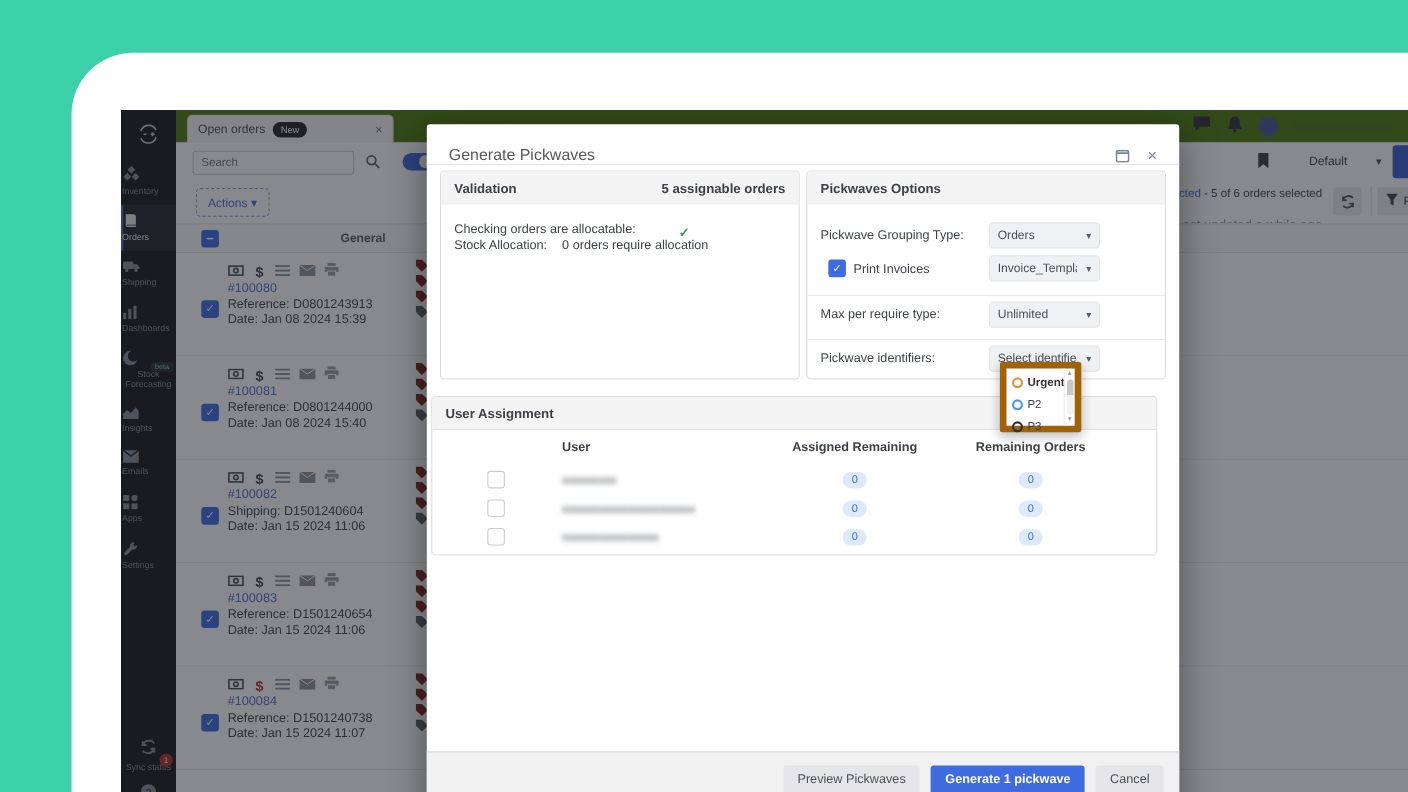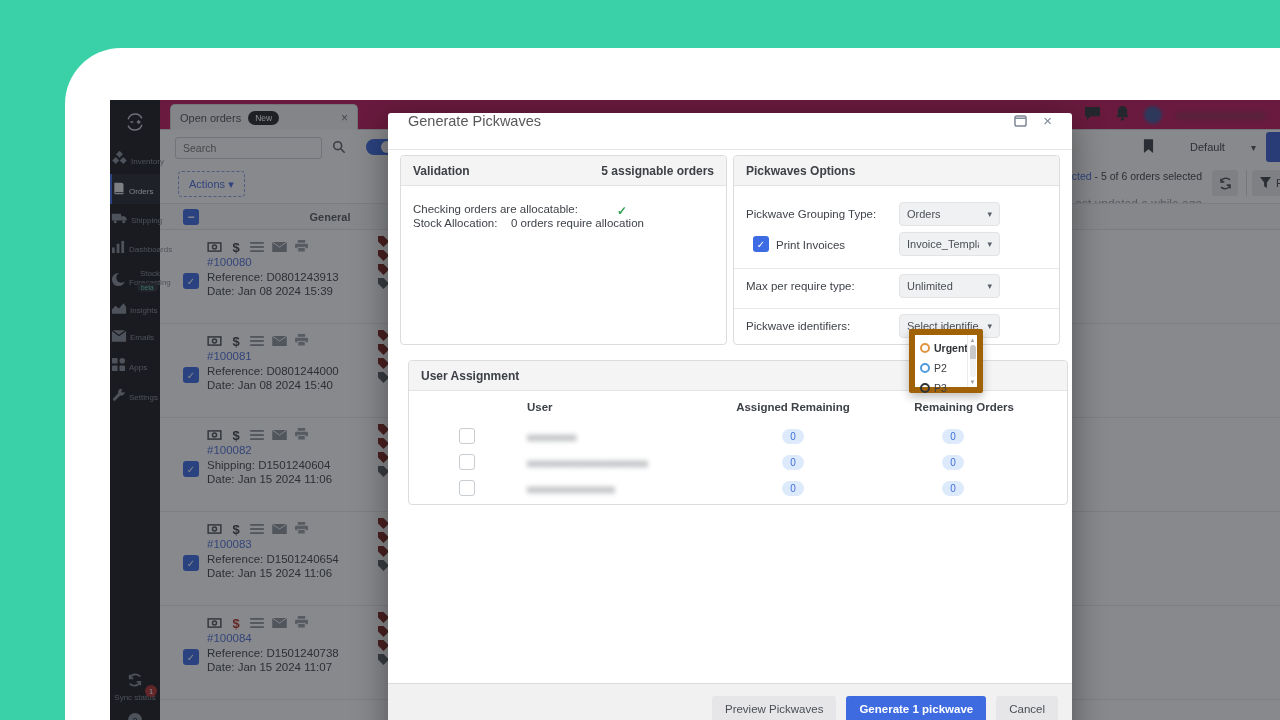--- a/index.html
+++ b/index.html
@@ -5,32 +5,32 @@
   *{margin:0;padding:0;box-sizing:border-box}
   html,body{width:1280px;height:720px;overflow:hidden}
   body{font-family:"Liberation Sans",sans-serif;background:#3bd1a8;position:relative}
   .window{position:absolute;left:65px;top:48px;width:1215px;height:672px;background:#fff;border-top-left-radius:56px}
   .app{position:absolute;left:110px;top:100px;width:1170px;height:620px;background:#fff;overflow:hidden}
 
   
   .sidebar{position:absolute;left:0;top:0;width:50px;height:620px;background:#17191e;z-index:1}
   .side-logo{height:44px;display:flex;align-items:center;justify-content:center;color:#c6cbd2}
   .side-items{display:flex;flex-direction:column;align-items:center}
-  .side-item{width:50px;padding:7px 1px 8px;display:flex;flex-direction:row;align-items:flex-end;gap:3px;color:#878d96;cursor:pointer}
+  .side-item{width:50px;padding:7px 1px 8px;display:flex;flex-direction:column;align-items:flex-start;gap:3px;color:#878d96;cursor:pointer}
   .side-item.active{background:#23262d;box-shadow:inset 2px 0 0 #3c6be3;color:#e8eaed}
   .side-item .lbl{font-size:8px;text-align:center;line-height:1.15}
   .side-item svg{display:block}
   .beta-pill{position:absolute;margin-left:26px;margin-top:-4px;background:#2a2e36;color:#5fd3b2;font-size:6.5px;padding:1px 4px;border-radius:6px}
   .side-bottom{position:absolute;left:0;bottom:18px;width:50px;display:flex;flex-direction:column;align-items:center;gap:2px;color:#878d96}
   .side-bottom .lbl{font-size:8px}
   .sync-badge{position:absolute;margin-left:18px;margin-top:-6px;background:#b03030;color:#fff;font-size:7.5px;width:12px;height:12px;border-radius:50%;display:flex;align-items:center;justify-content:center}
   .help-icon{position:absolute;left:0;bottom:-8px;width:50px;display:flex;justify-content:center;color:#878d96}
 
   
-  .tabbar{position:absolute;left:50px;top:0;width:1120px;height:30px;background:#be185d;border-bottom:1px solid #d6d8db}
+  .tabbar{position:absolute;left:50px;top:0;width:1120px;height:30px;background:#4d7c0f;border-bottom:1px solid #d6d8db}
   .tab{position:absolute;left:10px;top:4px;height:26px;width:188px;background:#f6f7f8;border:1px solid #d3d5d9;border-bottom:none;border-radius:5px 5px 0 0;display:flex;align-items:center;gap:7px;padding:0 9px;cursor:pointer}
   .tab .t-label{font-size:11px;color:#4b5058}
   .t-badge{background:#22252b;color:#fff;font-size:8.5px;padding:2px 7px;border-radius:8px;font-weight:normal}
   .t-close{margin-left:auto;color:#6d737b;font-size:12px;cursor:pointer;line-height:1}
   .top-icons{position:absolute;right:0;top:0;height:30px;display:flex;align-items:center;gap:14px;padding-right:14px}
   .avatar{width:18px;height:18px;border-radius:50%;background:#44569a;filter:blur(1.5px)}
   .masked-name{font-size:10px;color:#4d5158;filter:blur(2.5px);white-space:nowrap;max-width:118px;overflow:hidden}
 
   
   .toolbar{position:absolute;left:50px;top:30px;width:1120px;height:35px;background:#fff}
@@ -67,21 +67,21 @@
   .ricons .dollar.red{color:#b03026}
   .oid{position:absolute;left:47px;top:26px;font-size:11.5px;color:#4e71d9;cursor:pointer}
   .oref{position:absolute;left:47px;top:41px;font-size:11.5px;color:#3f444b}
   .odate{position:absolute;left:47px;top:55px;font-size:11.5px;color:#3f444b}
   .tags{position:absolute;left:218px;top:6px;display:flex;flex-direction:column;gap:3px}
   .tags svg{display:block}
 
   
   .overlay{position:absolute;inset:0;background:rgba(26,29,35,.52);z-index:5}
   .modal{position:absolute;left:278px;top:13px;width:684px;height:640px;background:#fff;border-radius:3px;box-shadow:0 8px 34px rgba(0,0,0,.4);z-index:10}
-  .mhead{height:37px;border-bottom:1px solid #e6e6e6;display:flex;align-items:flex-start;padding:0 20px}
+  .mhead{height:37px;border-bottom:1px solid #e6e6e6;display:flex;align-items:flex-end;padding:0 20px}
   .mtitle{font-size:14.5px;color:#585858}
   .mhead-icons{margin-left:auto;display:flex;align-items:center;gap:16px;color:#7d8694}
   .mclose{font-size:15px;cursor:pointer;line-height:1}
   .mmax{cursor:pointer;display:flex}
 
   .panel{position:absolute;border:1px solid #dcdcdc;border-radius:4px;background:#fff}
   .phead{height:30px;background:#f4f4f5;border-bottom:1px solid #e3e3e3;border-radius:4px 4px 0 0;display:flex;align-items:center;padding:0 12px;font-size:12px;font-weight:bold;color:#3d4045}
   .phead .right{margin-left:auto}
   .p-validation{left:12px;top:42px;width:327px;height:190px}
   .v-line{position:absolute;font-size:11.5px;color:#3f4349}
@@ -96,21 +96,21 @@
   .pi-label{position:absolute;left:42px;top:83px;font-size:11.5px;color:#3f4349}
 
   .dd{position:absolute;left:521px;top:216px;width:74px;height:64px;background:#fff;border:6px solid #a16207;border-radius:2px;box-shadow:0 4px 10px rgba(0,0,0,.25);z-index:30}
   .dd-items{position:absolute;left:0;top:0;right:10px;bottom:0;padding:3px 0 0 5px}
   .dd-item{display:flex;align-items:center;gap:4px;height:20px;font-size:10.5px;color:#3a3d42;cursor:pointer;white-space:nowrap}
   .dd-item.b{font-weight:bold;color:#303338}
   .ring{width:10px;height:10px;border-radius:50%;border:2px solid;flex:0 0 auto}
   .dd-scroll{position:absolute;right:0;top:0;bottom:0;width:10px;border-left:1px solid #ececec;display:flex;flex-direction:column;align-items:center;justify-content:space-between;padding:2px 0;color:#9aa0a6;font-size:6px}
   .dd-thumb{width:6px;flex:1;margin:2px 0;background:linear-gradient(#c9c9c9 0 45%,#f2f2f2 45% 100%);border-radius:3px}
 
-  .p-assign{left:20px;top:247px;width:660px;height:145px}
+  .p-assign{left:4px;top:247px;width:660px;height:145px}
   .a-col{position:absolute;font-size:11.5px;font-weight:bold;color:#3e4247;top:40px}
   .a-row-cb{position:absolute;left:50px;width:16px;height:16px;border:1px solid #c7ccd1;border-radius:3px;background:#fff;cursor:pointer}
   .a-name{position:absolute;left:118px;font-size:11px;color:#4a4f56;filter:blur(2.5px);white-space:nowrap}
   .pill{position:absolute;width:22px;height:15px;background:#ddeafc;color:#3f6fd8;font-size:10px;border-radius:8px;display:flex;align-items:center;justify-content:center}
 
   .mfoot{position:absolute;left:0;right:0;top:570px;height:70px;background:#f1f1f2;border-top:1px solid #dcdcdc;display:flex;align-items:flex-start;justify-content:flex-end;gap:10px;padding:12px 14px 0 0}
   .btn{height:26px;border:none;border-radius:3px;font-size:11.5px;padding:0 13px;font-family:"Liberation Sans",sans-serif;cursor:pointer}
   .btn.ghost{background:#e6e6e8;color:#4a4f56}
   .btn.primary{background:#3e6be0;color:#fff;font-weight:bold}
 </style>
@@ -593,21 +593,21 @@
         <span>▼</span>
       </div>
     </div>
 
     <div class="panel p-assign">
       <div class="phead">
           <span>User Assignment</span>
         </div>
       <div class="a-col" style="left:118px">User</div>
       <div class="a-col" style="left:318px;width:132px;text-align:center">Assigned Remaining</div>
-      <div class="a-col" style="left:483px;width:122px;text-align:right">Remaining Orders</div>
+      <div class="a-col" style="left:483px;width:122px;text-align:center">Remaining Orders</div>
 
       <div class="a-row-cb" style="top:67px"></div>
       <div class="a-name" style="top:70px">xxxxxxxxx</div>
       <div class="pill" style="left:373px;top:68px">0</div>
       <div class="pill" style="left:533px;top:68px">0</div>
 
       <div class="a-row-cb" style="top:93px"></div>
       <div class="a-name" style="top:96px">xxxxxxxxxxxxxxxxxxxxxx</div>
       <div class="pill" style="left:373px;top:94px">0</div>
       <div class="pill" style="left:533px;top:94px">0</div>

